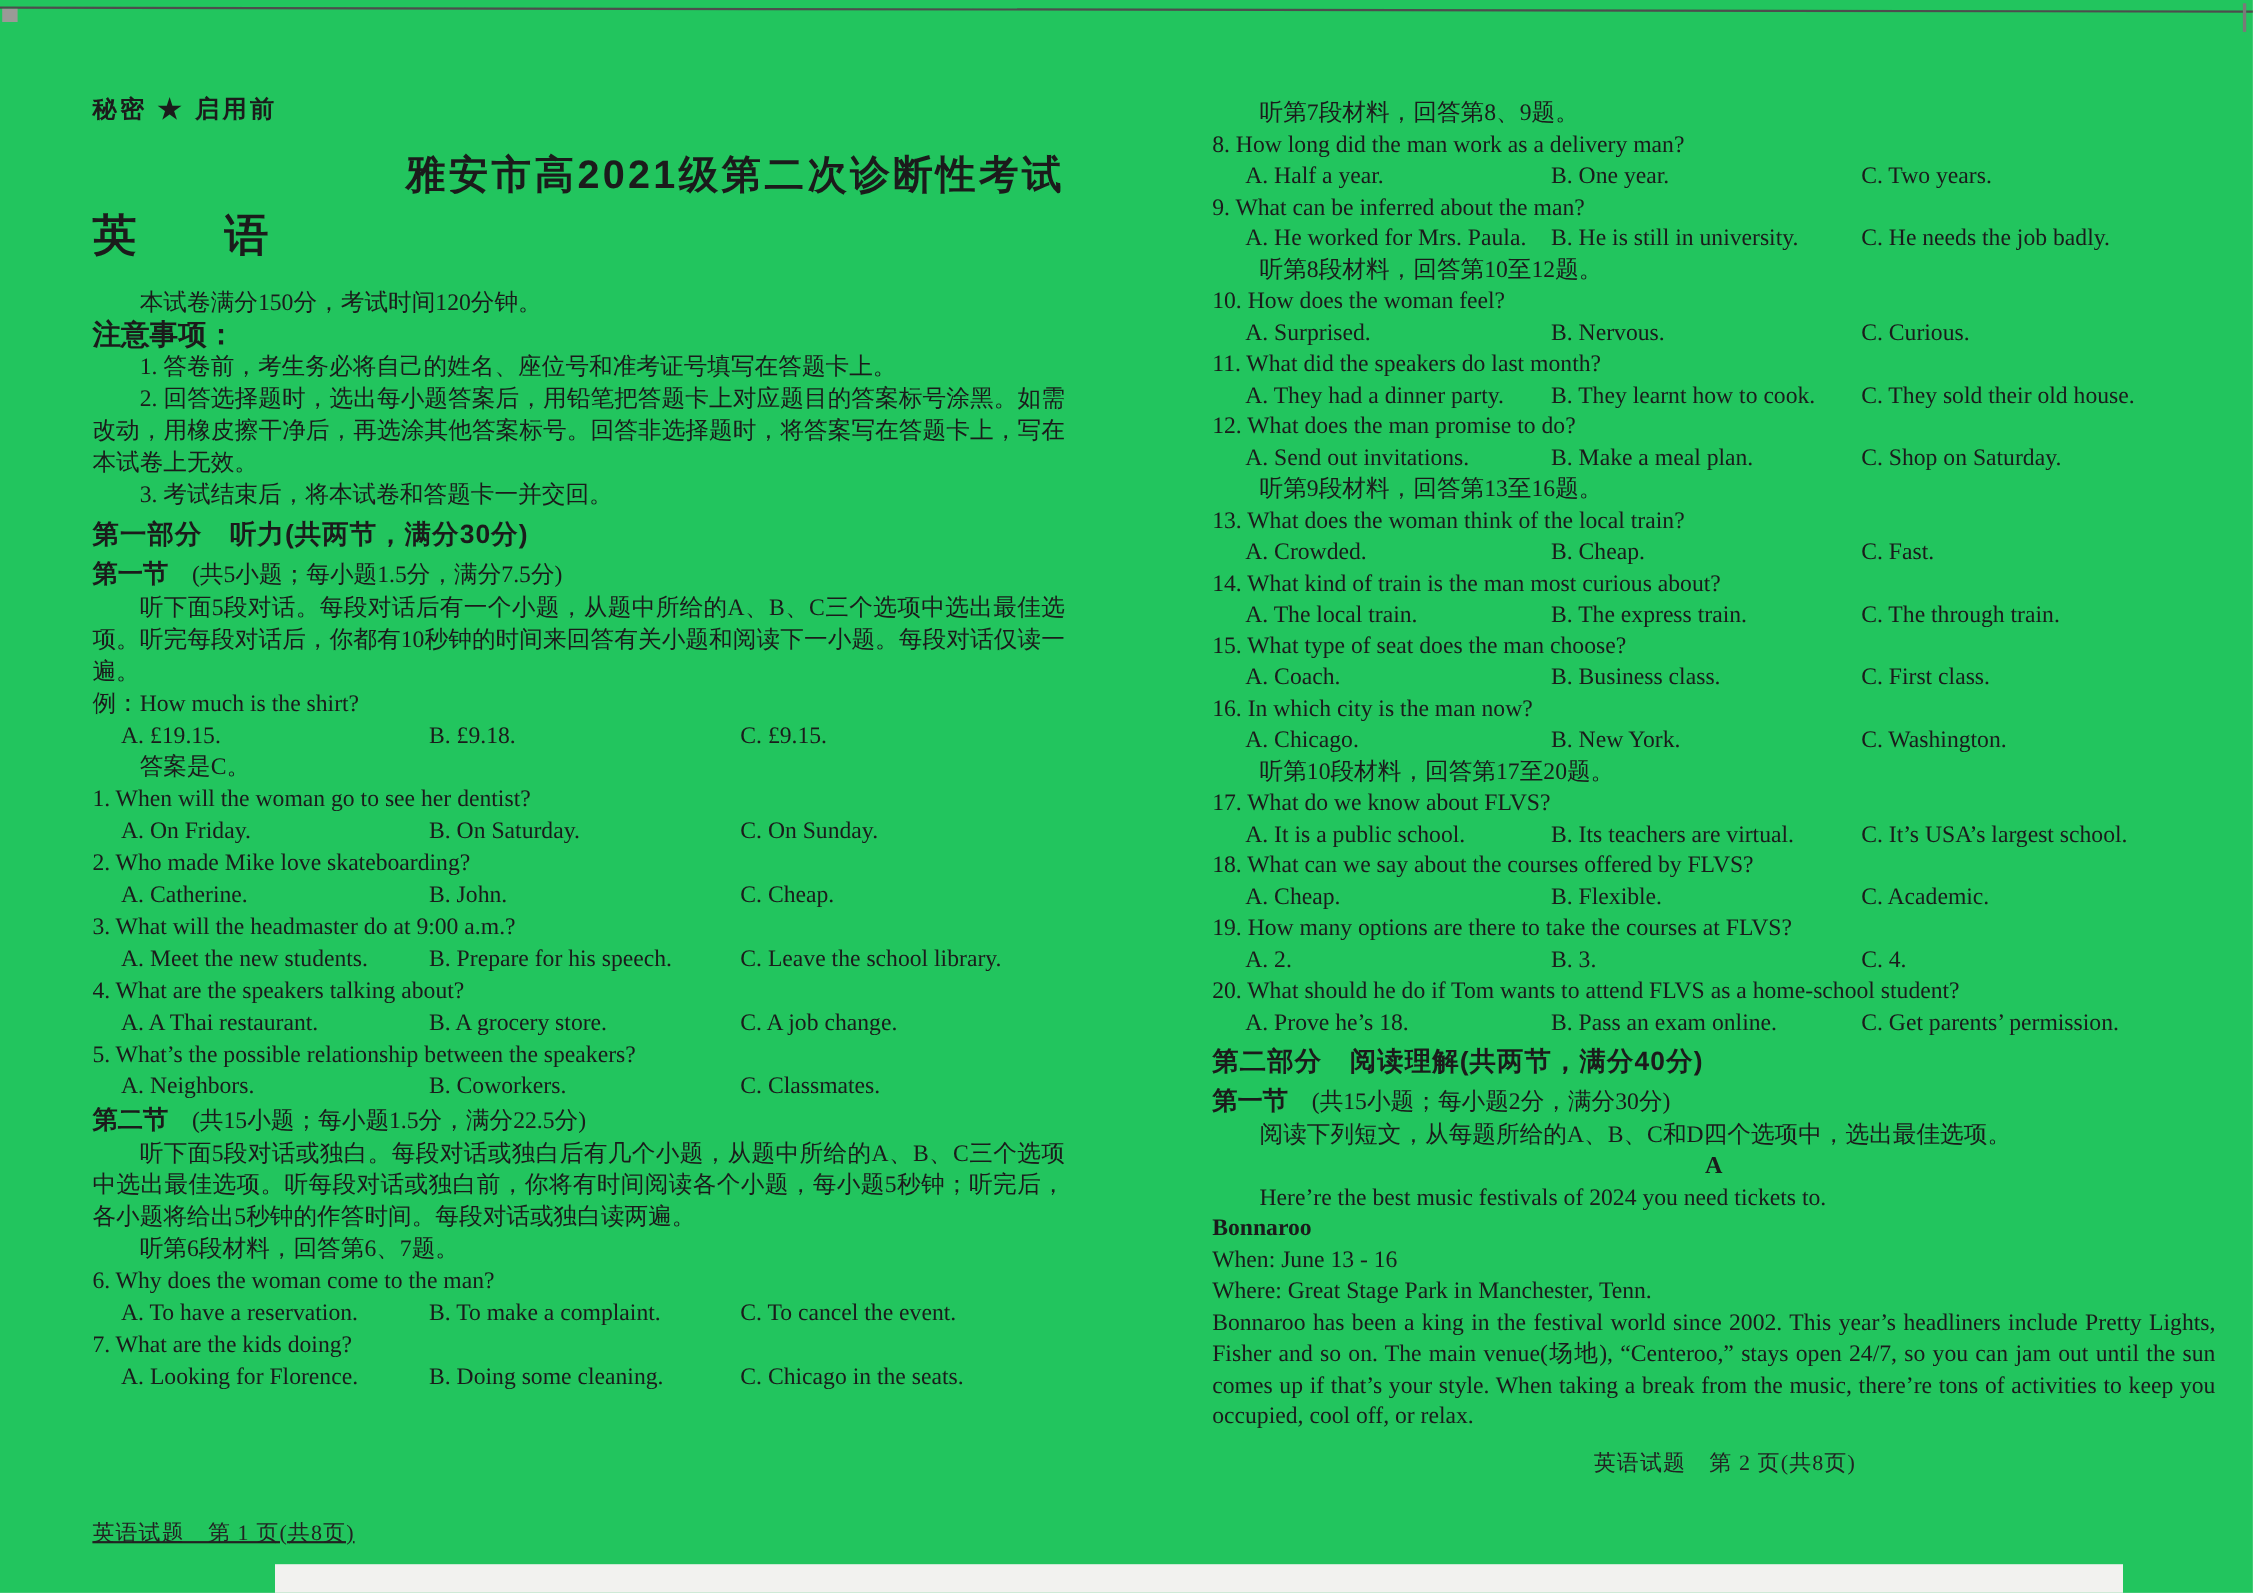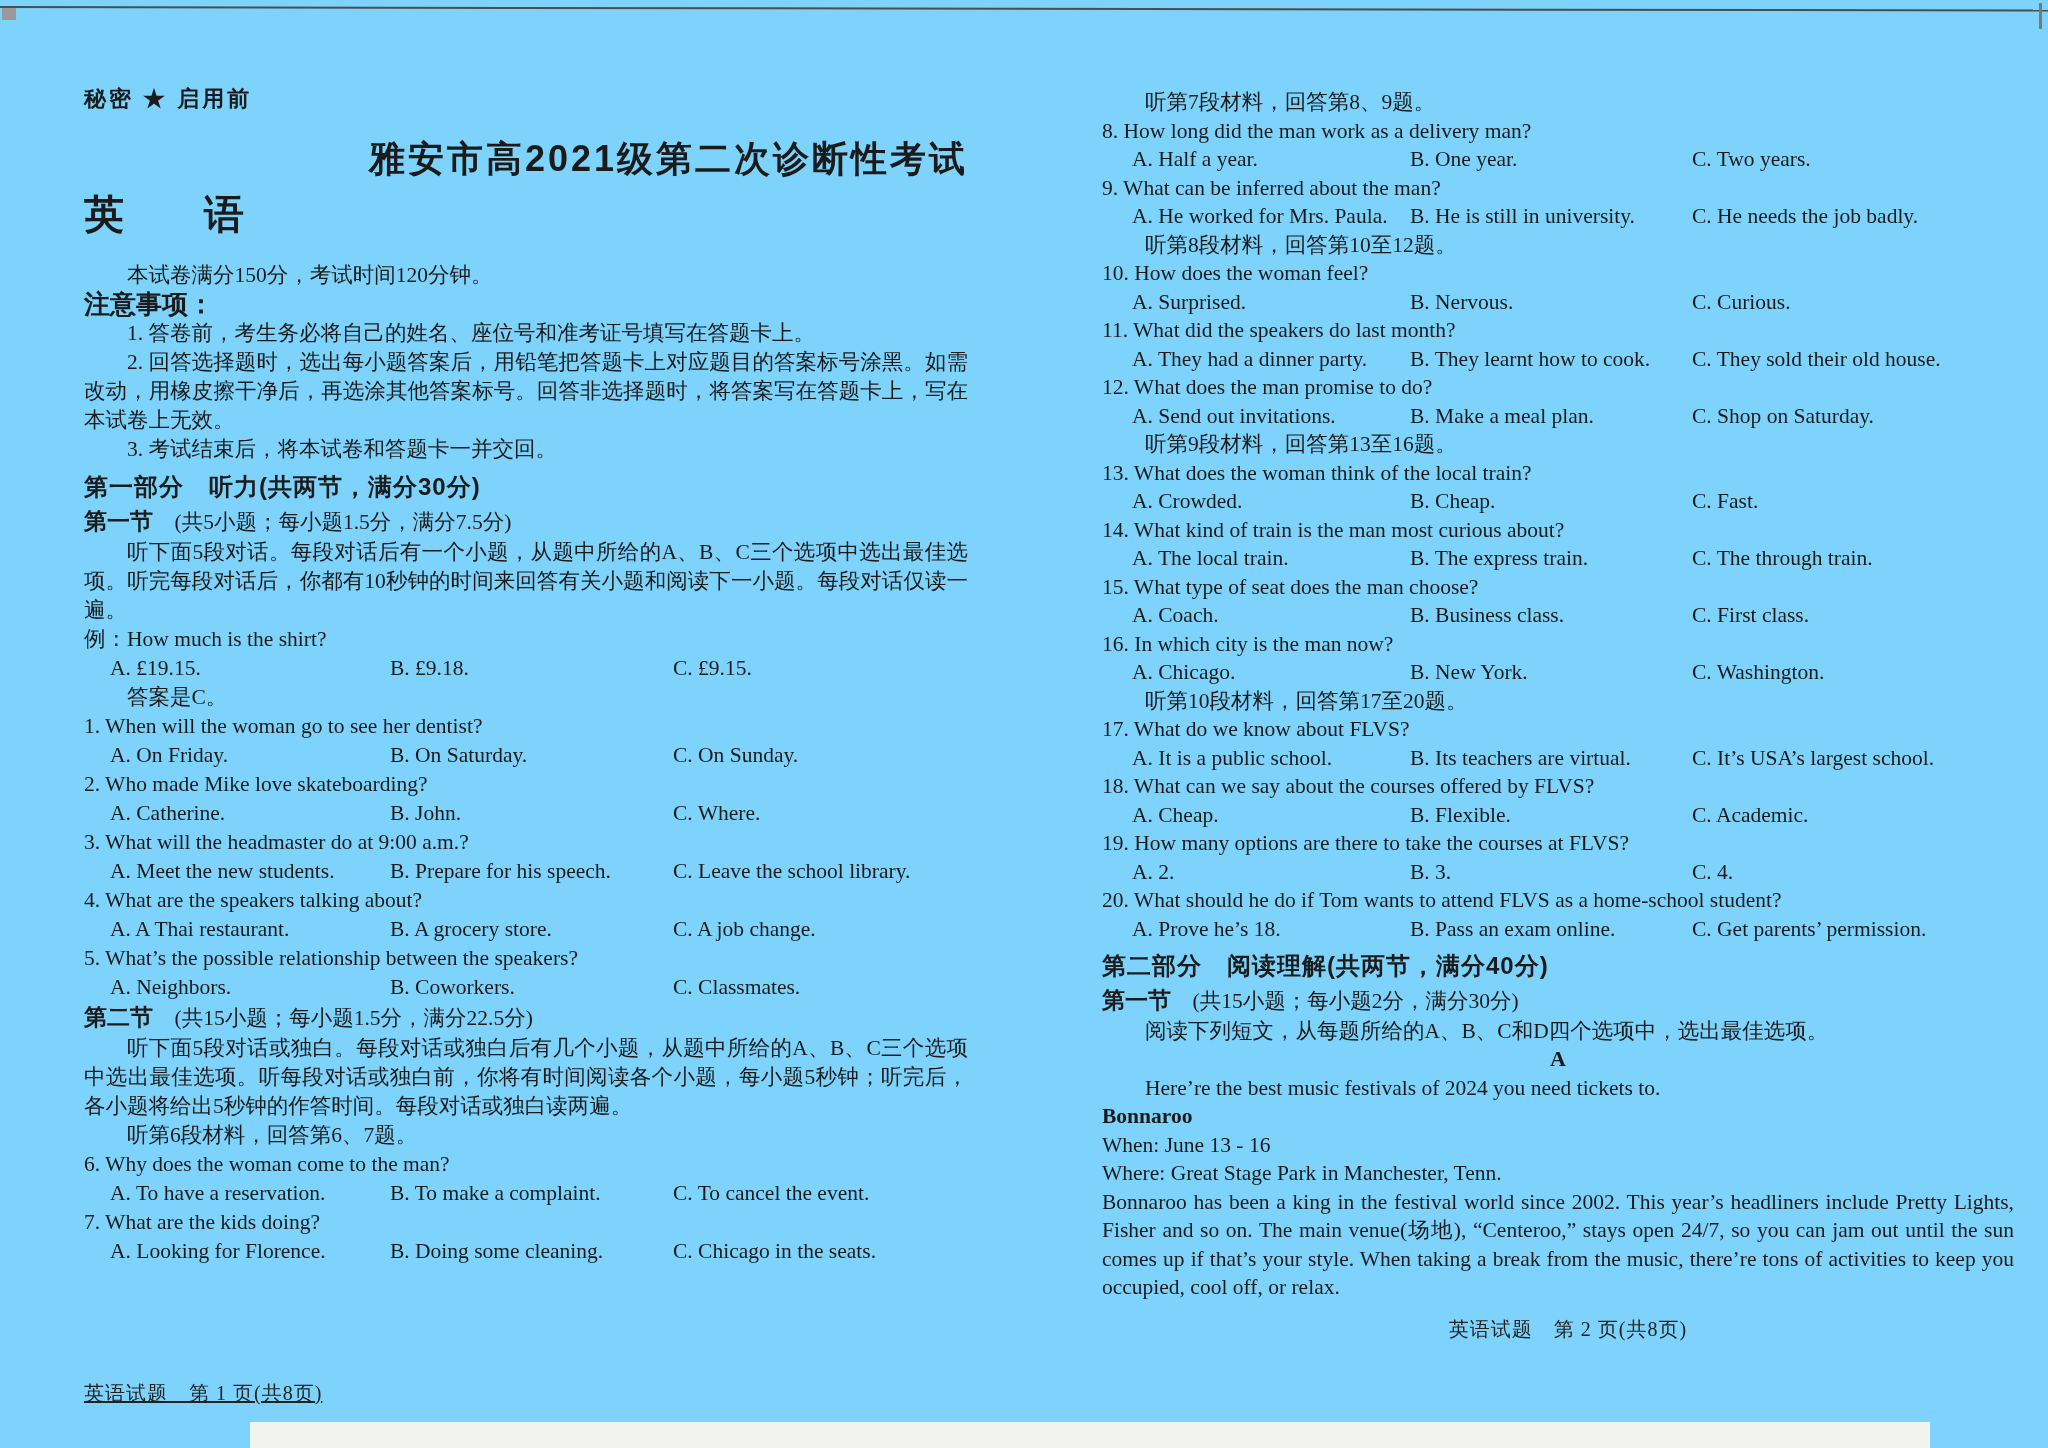--- a/index.html
+++ b/index.html
@@ -6,21 +6,21 @@
   body{
     width:2048px;height:1448px;
     background:#e8e8e6;
     font-family:"Liberation Serif", serif;
     color:#1b1b1b;
     position:relative;
     overflow:hidden;
   }
   .sheet{
     position:absolute;inset:0;
-    background:#7dd3fc;
+    background:#22c55e;
   }
   .scan-top-line{
     position:absolute;top:6px;left:0;width:2048px;height:2px;
     background:#4d4d4d;transform:rotate(0.10deg);transform-origin:left top;
   }
   .scan-corner-mark{
     position:absolute;top:8px;left:2px;width:14px;height:12px;background:#9a9a97;
   }
   .scan-right-tick{
     position:absolute;top:3px;right:6px;width:3px;height:26px;background:#7a7a78;
@@ -118,21 +118,21 @@
               <span class="opt">A. On Friday.</span>
               <span class="opt">B. On Saturday.</span>
               <span class="opt">C. On Sunday.</span>
             </div>
           </div>
           <div class="qblock">
             <div class="q-line">2. Who made Mike love skateboarding?</div>
             <div class="opts">
               <span class="opt">A. Catherine.</span>
               <span class="opt">B. John.</span>
-              <span class="opt">C. Where.</span>
+              <span class="opt">C. Cheap.</span>
             </div>
           </div>
           <div class="qblock">
             <div class="q-line">3. What will the headmaster do at 9:00 a.m.?</div>
             <div class="opts">
               <span class="opt">A. Meet the new students.</span>
               <span class="opt">B. Prepare for his speech.</span>
               <span class="opt">C. Leave the school library.</span>
             </div>
           </div>

